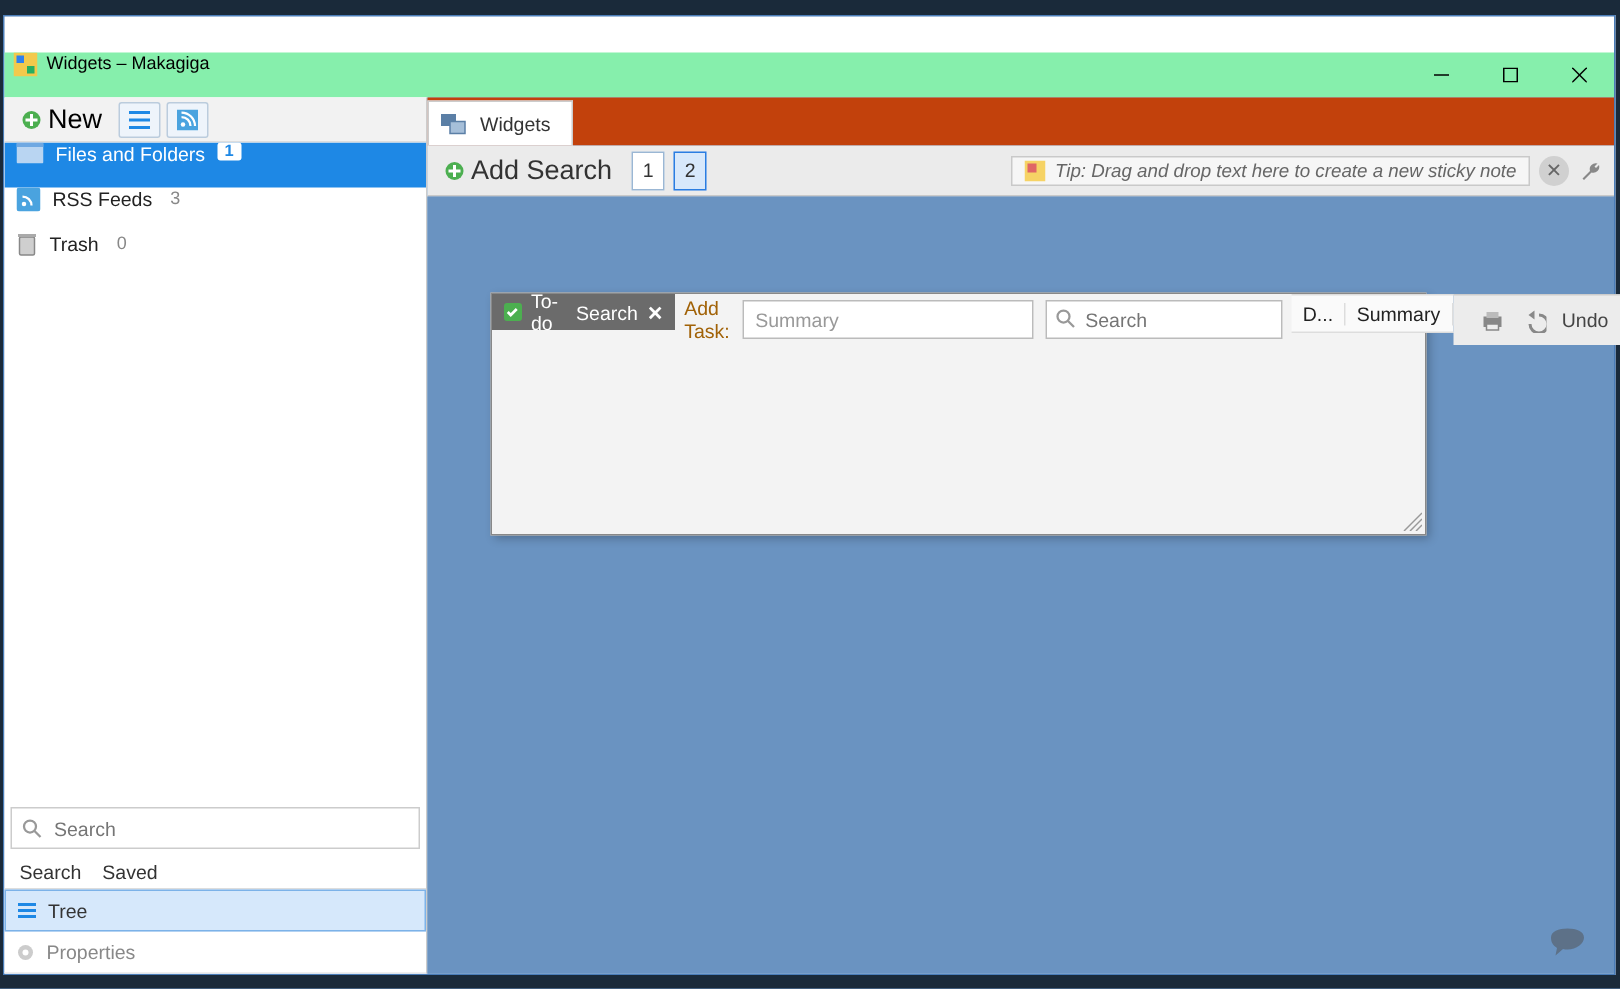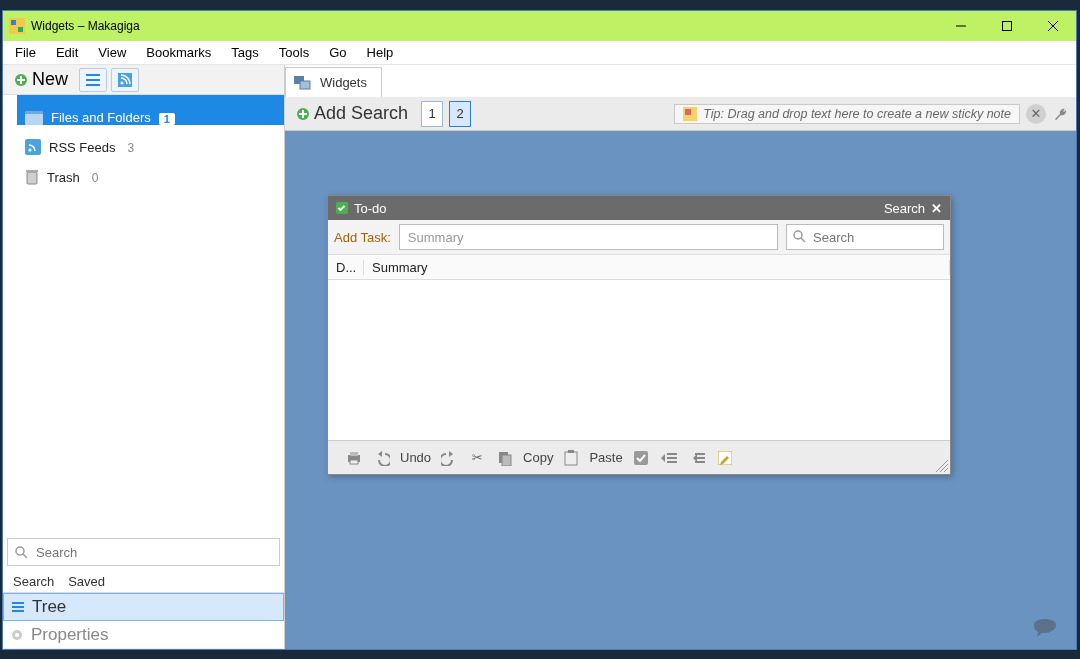--- a/index.html
+++ b/index.html
@@ -1,54 +1,54 @@
 <!DOCTYPE html>
 <html><head>
 <meta charset="utf-8">
 <style>
   * { box-sizing: border-box; font-family: "Segoe UI", Tahoma, sans-serif; }
   body { margin: 0; background: #1a2a3a; width: 1080px; height: 659px; overflow: hidden; position: relative; }
   .window { position: absolute; left: 2px; top: 10px; width: 1075px; height: 640px; background: #fff; border: 1px solid #4a7db8; display: flex; flex-direction: column; }
-  .titlebar { height: 30px; display: flex; align-items: center; padding: 0 0 0 6px; background: #bef264; }
+  .titlebar { height: 30px; display: flex; align-items: flex-start; padding: 0 0 0 6px; background: #86efac; margin-top: 24px; }
   .titlebar .icon { width: 16px; height: 16px; margin-right: 6px; }
   .titlebar .title { font-size: 12px; color: #000; flex: 0 0 auto; }
   .titlebar .spacer { flex: 1; }
   .winbtn { width: 46px; height: 30px; display: flex; align-items: center; justify-content: center; font-size: 12px; color: #000; }
   .menubar { height: 24px; display: flex; align-items: center; padding: 0 2px; font-size: 13px; color: #000; border-bottom: 1px solid #e5e5e5; }
   .menubar span { padding: 2px 10px; }
   .body { flex: 1; display: flex; min-height: 0; }
   .sidebar { width: 282px; background: #fff; display: flex; flex-direction: column; border-right: 1px solid #ccc; }
   .toolbar { height: 30px; display: flex; align-items: center; gap: 4px; padding: 2px 4px; background: #f2f2f2; border-bottom: 1px solid #ddd; }
   .tbtn { height: 24px; display: flex; align-items: center; padding: 0 6px; font-size: 18px; border: 1px solid transparent; border-radius: 2px; gap: 4px; text-align: center; }
   .tbtn.iconbox { width: 28px; justify-content: center; padding: 0; border: 1px solid #bcd; background: #eef4fb; }
   .tree { flex: 1; overflow: auto; font-size: 13px; }
-  .tree-item { display: flex; align-items: flex-end; height: 30px; padding: 0 8px; gap: 8px; color: #222; margin-left: 14px; }
+  .tree-item { display: flex; align-items: flex-start; height: 30px; padding: 0 8px; gap: 8px; color: #222; }
   .tree-item.sel { background: #1e88e5; color: #fff; }
   .badge { background: #fff; color: #1e88e5; font-weight: 600; font-size: 11px; padding: 0 5px; border-radius: 2px; }
   .tree-item.sel .badge { background: #fff; color: #1e88e5; }
   .count { color: #888; font-size: 12px; margin-left: 4px; }
   .search-box { margin: 4px; height: 28px; border: 1px solid #ccc; display: flex; align-items: center; padding: 0 6px; gap: 6px; color: #888; font-size: 13px; }
   .search-box input { border: none; outline: none; flex: 1; font-size: 13px; color: #444; background: transparent; }
   .tabsrow { height: 22px; display: flex; align-items: center; gap: 14px; padding: 0 10px; font-size: 13px; color: #333; }
   .navlist { border-top: 1px solid #ddd; }
-  .navitem { height: 28px; display: flex; align-items: center; padding: 0 8px; gap: 8px; font-size: 17px; color: #333; border-bottom: 1px solid #eee; }
+  .navitem { height: 28px; display: flex; align-items: center; padding: 0 8px; gap: 8px; font-size: 13px; color: #333; border-bottom: 1px solid #eee; }
   .navitem.sel { background: #d6e8fb; border: 1px solid #7cb2e8; }
   .navitem.bold { font-weight: 600; }
   .navitem.muted { color: #888; }
   .main { flex: 1; display: flex; flex-direction: column; background: #6a93c1; position: relative; }
-  .maintabs { height: 32px; background: #ffffff; display: flex; align-items: flex-end; }
+  .maintabs { height: 32px; background: #c2410c; display: flex; align-items: flex-end; }
   .maintab { height: 30px; background: #fff; border: 1px solid #ccc; border-bottom: none; padding: 0 14px 0 8px; display: flex; align-items: center; gap: 8px; font-size: 13px; color: #333; }
   .mainbar { height: 34px; background: #ebebeb; border-bottom: 1px solid #c9c9c9; display: flex; align-items: center; padding: 0 4px; gap: 6px; font-size: 13px; color: #333; }
   .mainbar .sp { flex: 1; }
   .pagerbtn { width: 22px; height: 26px; display: flex; align-items: center; justify-content: center; border: 1px solid #9bb7d4; background: #fff; font-size: 13px; }
   .pagerbtn.active { border-color: #2a7de1; background: #d7e8fb; }
   .tip { display: flex; align-items: center; gap: 6px; border: 1px solid #c9c9c9; background: #f6f6f6; padding: 2px 8px; color: #666; font-size: 12.5px; font-style: italic; }
   .roundbtn { width: 20px; height: 20px; border-radius: 10px; background: #d0d0d0; color: #666; display: flex; align-items: center; justify-content: center; font-size: 13px; }
   .canvas { flex: 1; position: relative; background: #6a93c1; }
-  .widget { position: absolute; left: 42px; top: 64px; width: 624px; background: #f3f3f3; border: 1px solid #888; box-shadow: 2px 2px 6px rgba(0,0,0,.25); display: flex; flex-direction: column; }
+  .widget { position: absolute; left: 42px; top: 64px; width: 624px; background: #f3f3f3; border: 1px solid #888; box-shadow: 2px 2px 6px rgba(0,0,0,.25); display: flex; flex-direction: row; }
   .widget-title { height: 24px; background: #6b6b6b; color: #fff; display: flex; align-items: center; padding: 0 8px; font-size: 13px; gap: 6px; }
   .widget-title .sp { flex: 1; }
   .widget-row1 { height: 34px; display: flex; align-items: center; gap: 8px; padding: 4px 6px; background: #f3f3f3; }
   .widget-row1 label { font-size: 13px; color: #a16207; }
   .textin { flex: 1; height: 26px; border: 1px solid #bbb; padding: 0 8px; font-size: 13px; color: #444; }
   .textin::placeholder { color: #999; }
   .searchin { width: 158px; height: 26px; border: 1px solid #bbb; padding: 0 8px 0 26px; font-size: 13px; color: #444; background: #fff; }
   .searchwrap { position: relative; }
   .searchwrap .sicon { position: absolute; left: 6px; top: 5px; color: #999; }
   .widget-head { height: 26px; display: flex; align-items: center; font-size: 13px; color: #222; border-top: 1px solid #ddd; border-bottom: 1px solid #ddd; background: #fafafa; }
@@ -89,30 +89,20 @@
         </svg>
       </div>
     <div class="winbtn close">
         <svg width="10" height="10">
           <line x1="0" y1="0" x2="10" y2="10" stroke="#000"></line>
           <line x1="10" y1="0" x2="0" y2="10" stroke="#000"></line>
         </svg>
       </div>
   </div>
 
-  <div class="menubar">
-    <span>File</span>
-    <span>Edit</span>
-    <span>View</span>
-    <span>Bookmarks</span>
-    <span>Tags</span>
-    <span>Tools</span>
-    <span>Go</span>
-    <span>Help</span>
-  </div>
 
   <div class="body">
     <div class="sidebar">
       <div class="toolbar">
         <div class="tbtn">
           <span>
               <svg width="14" height="14">
                 <circle cx="7" cy="7" r="6" fill="#4caf50"></circle>
                 <line x1="7" y1="3" x2="7" y2="11" stroke="#fff" stroke-width="2"></line>
                 <line x1="3" y1="7" x2="11" y2="7" stroke="#fff" stroke-width="2"></line>

